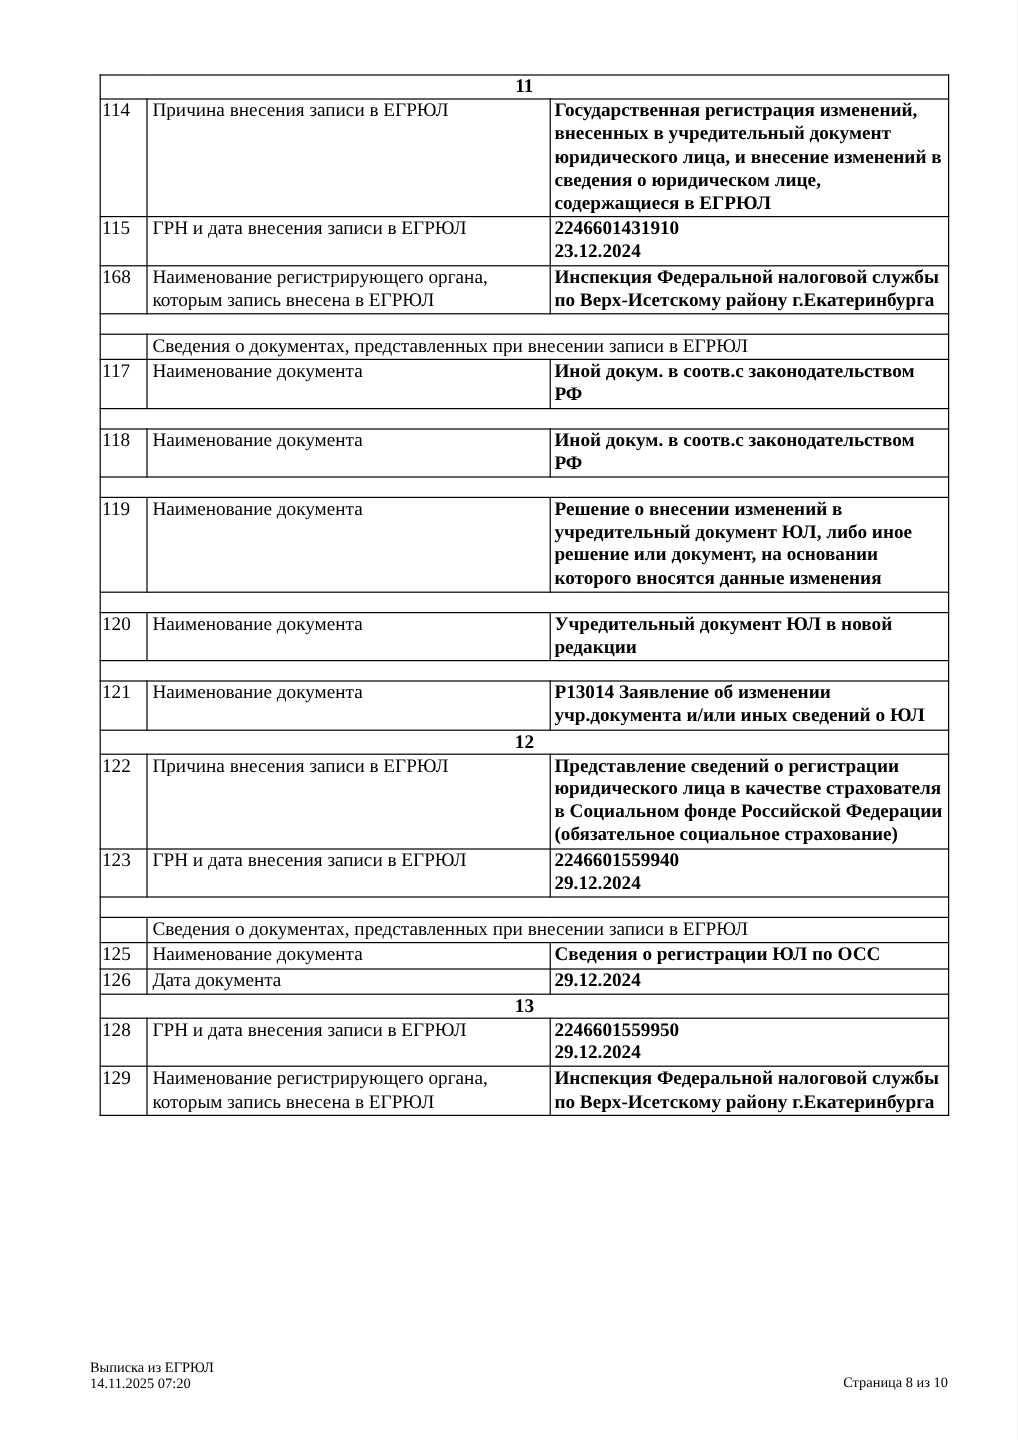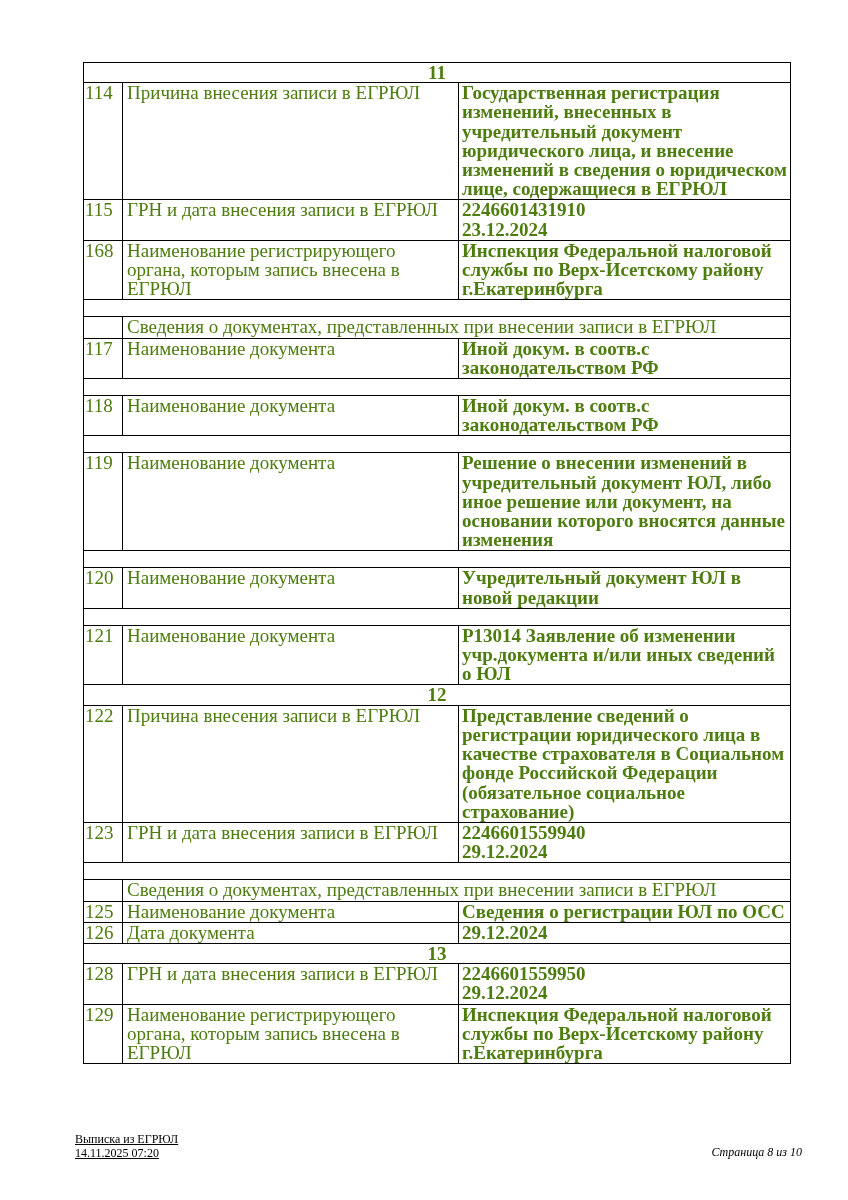--- a/index.html
+++ b/index.html
@@ -4,36 +4,36 @@
 <style>
   * { margin:0; padding:0; box-sizing:border-box; }
   html,body { background:#e8e8e8; }
   body { width:848px; height:1200px; font-family:"Liberation Serif","DejaVu Serif",serif; color:#000; }
   .page {
     position:relative; width:848px; height:1200px; background:#ffffff; overflow:hidden;
   }
   table.doc-table {
     position:absolute; left:83px; top:62px; width:707px;
     border-collapse:collapse; table-layout:fixed;
-    font-size:19px; line-height:19.2px; color:#4d7c0f;
+    font-size:16px; line-height:19.2px; color:#000000;
   }
   td { border:1px solid #000; vertical-align:top; }
   td.num   { text-align:left; padding:0 1px 1px 1px; }
   td.label { padding:0 3px 1px 4px; }
   td.value { padding:0 2px 1px 3px; white-space:pre-line;font-weight:bold; }
   tr.section td { text-align:center; font-weight:bold; padding:0; height:20px; }
   tr.subheader td.span { padding:0 3px 1px 4px; }
   tr.spacer td { height:17px; padding:0; }
   .footer {
     position:absolute; left:0; right:0; top:1131px; height:29px;
     font-size:12px; line-height:13.5px; color:#000;
   }
-  .footer-left   { position:absolute; left:75px; top:2px;text-decoration:underline; }
+  .footer-left   { position:absolute; left:75px; top:2px; }
   .footer-center { position:absolute; left:0; right:0; bottom:1px; text-align:center; }
-  .footer-right  { position:absolute; right:46px; bottom:1px;font-style:italic; }
+  .footer-right  { position:absolute; right:58px; bottom:1px; }
 </style>
 </head>
 <body>
 
 <div class="page">
 
   <table class="doc-table">
     <colgroup>
       <col style="width:39px">
         <col style="width:336px">

